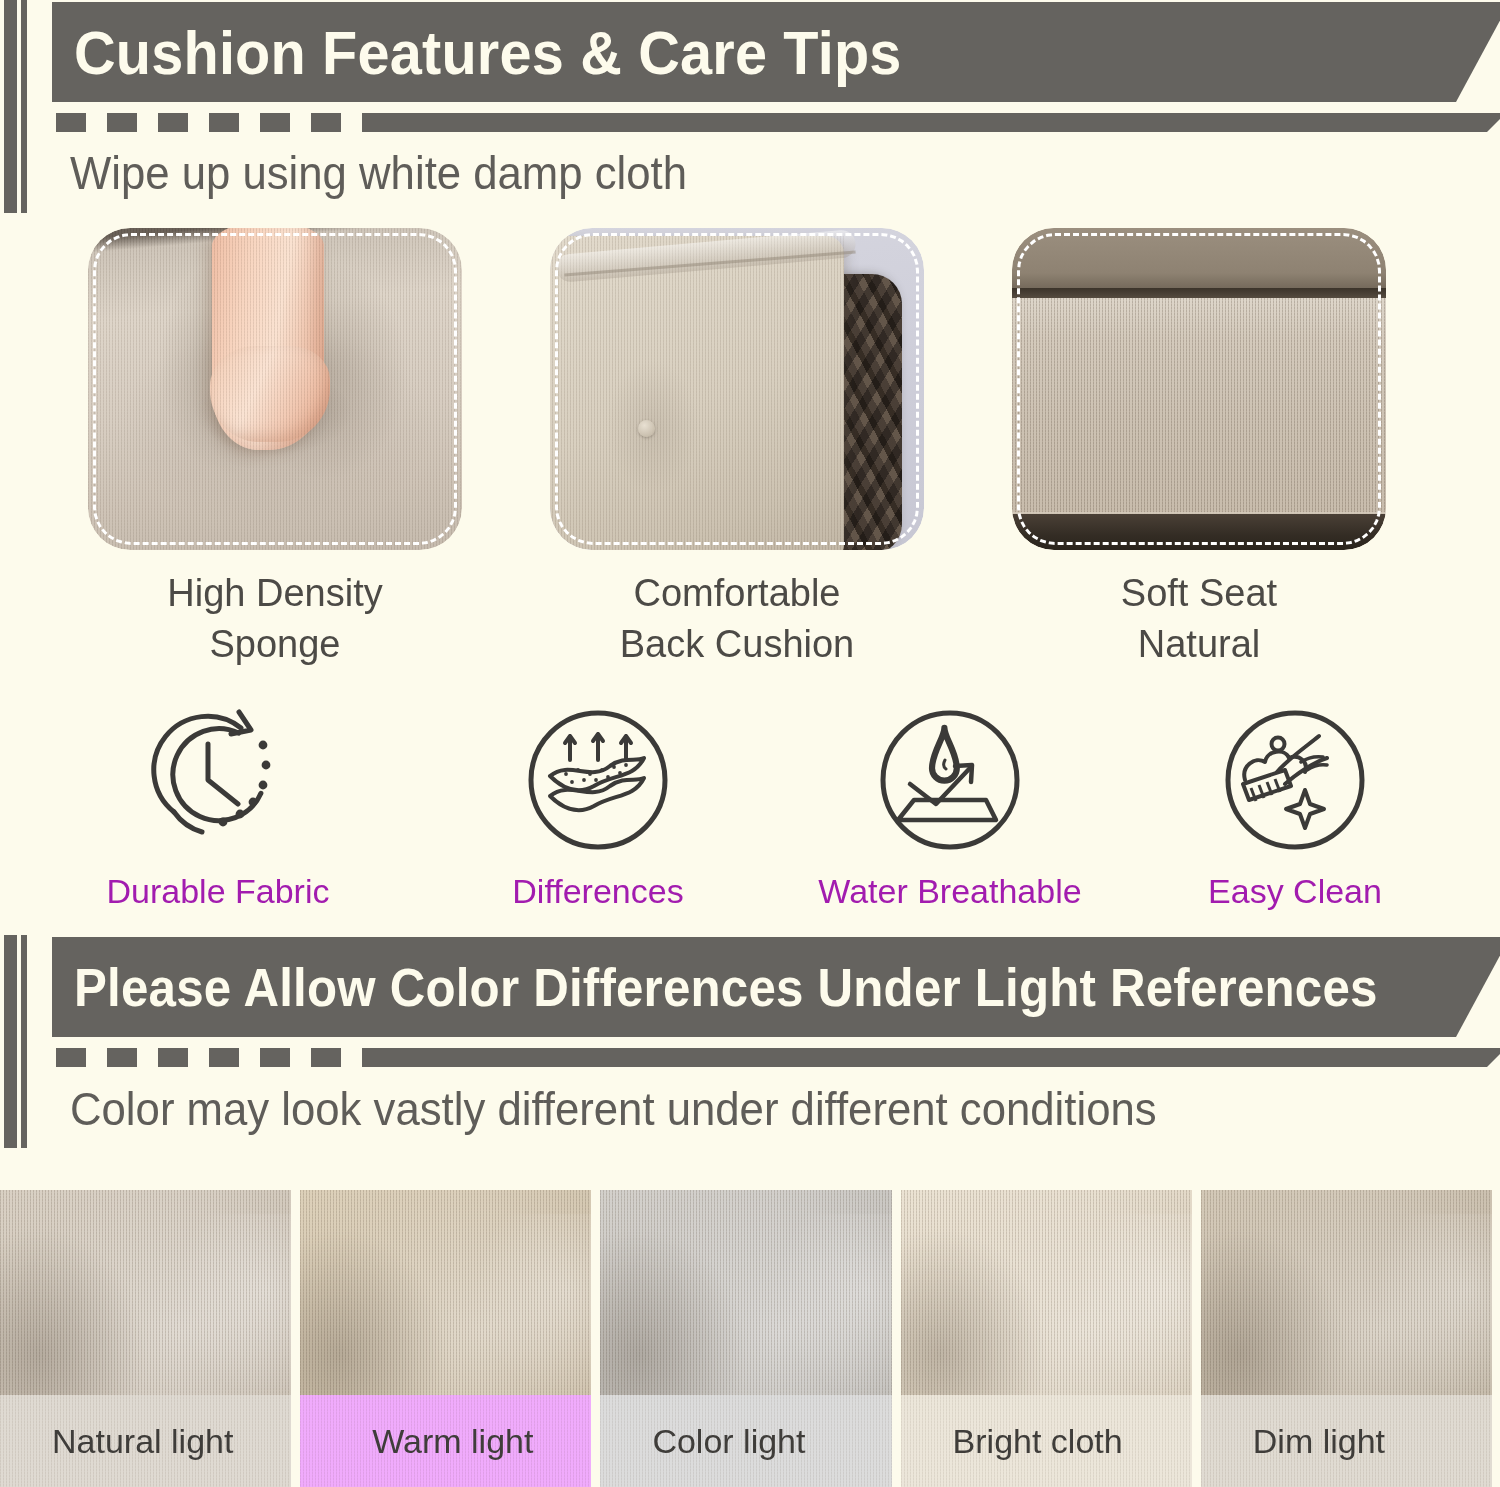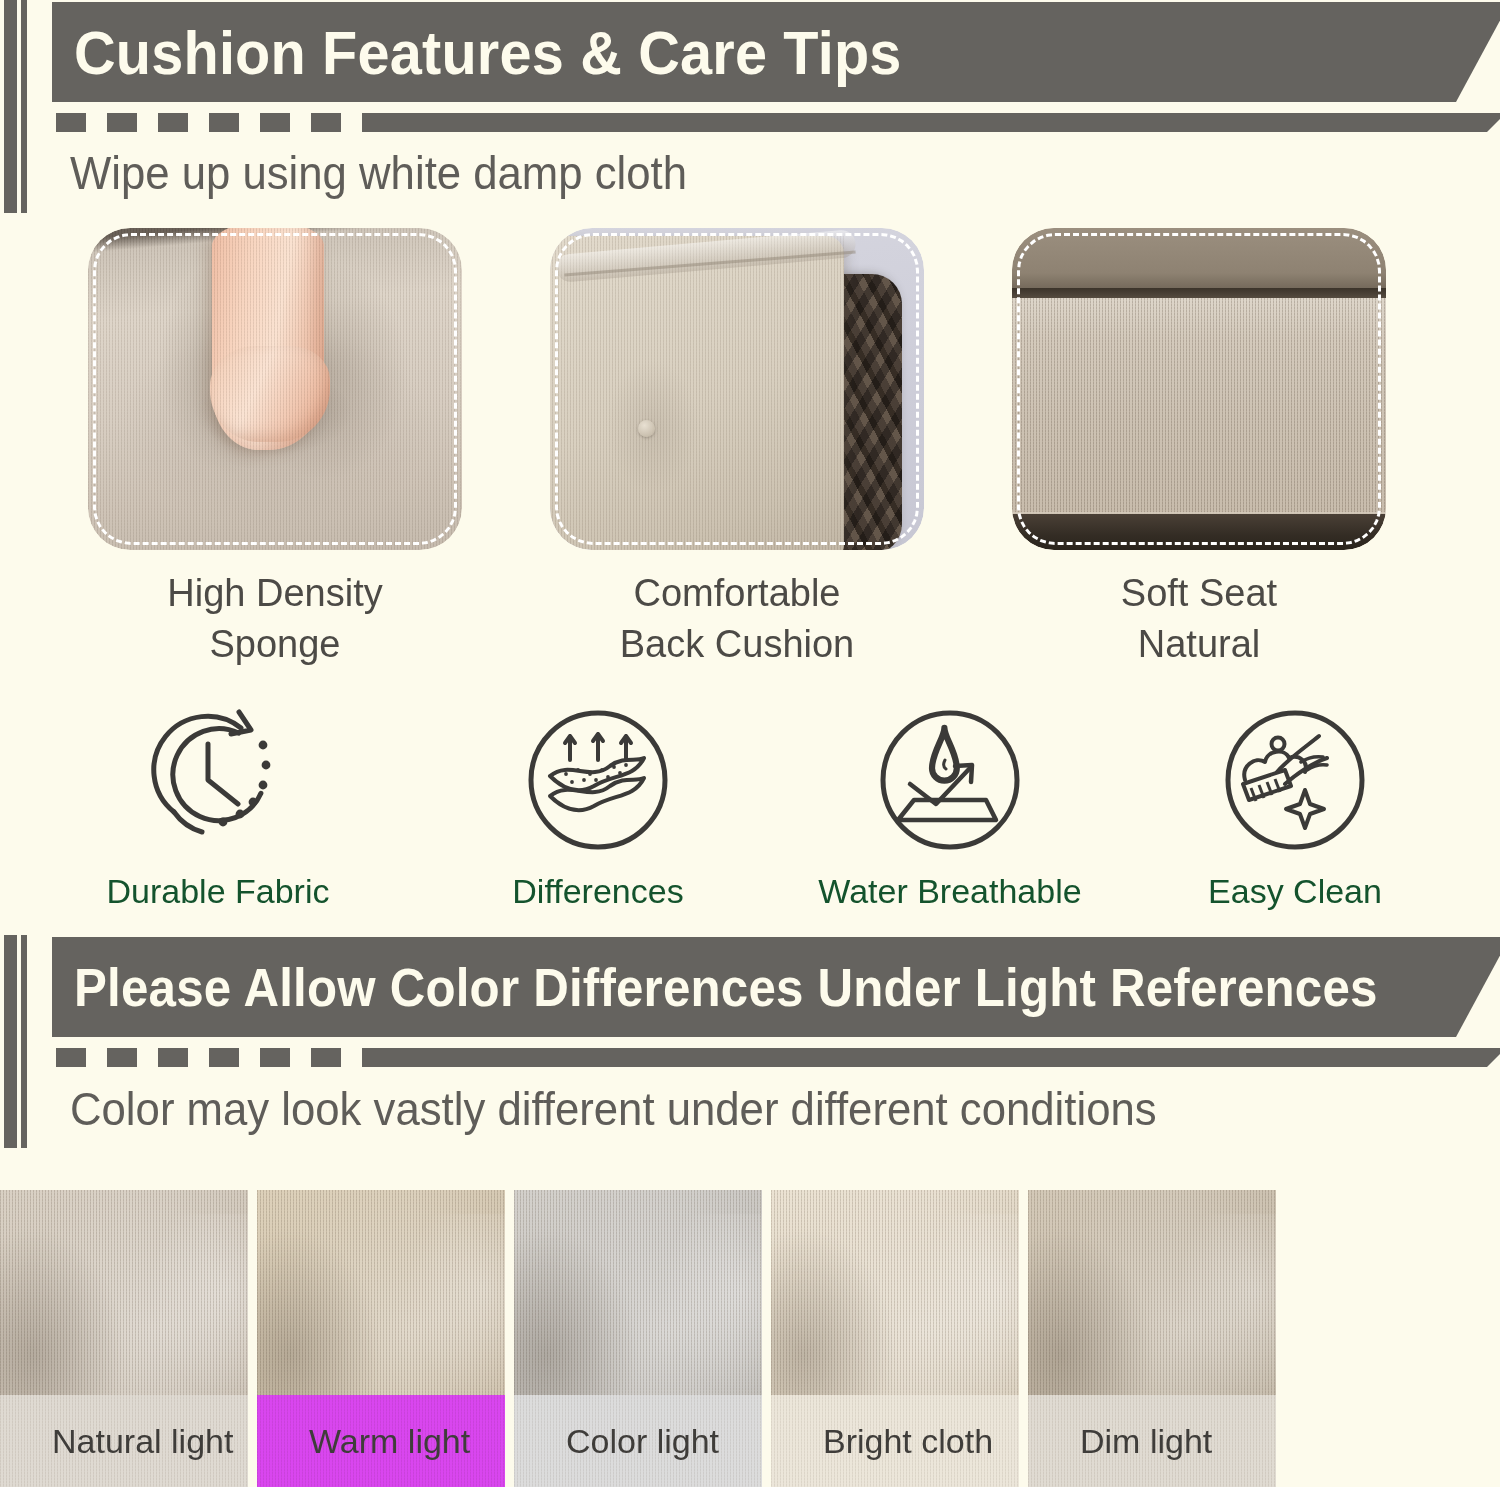--- a/index.html
+++ b/index.html
@@ -231,30 +231,30 @@
   .feature-row { position: absolute; left: 0; top: 700px; width: 1500px; height: 230px; }
   .feature {
     position: absolute;
     top: 0;
     width: 320px;
     text-align: center;
   }
   .feature svg { display: block; margin: 0 auto; }
   .feature-label {
     margin-top: 12px;
-    color: #14532d;
+    color: #a21caf;
     font-size: 34px;
     white-space: nowrap;
   }
 
   
   .swatch-row {
     position: absolute;
     left: 0; top: 1190px;
-    width: 1276px; height: 297px;
+    width: 1492px; height: 297px;
     display: flex;
   }
   .swatch {
     position: relative;
     height: 297px;
     overflow: hidden;
     margin-right: 9px;
   }
   .swatch:last-child { margin-right: 0; }
 
@@ -488,21 +488,21 @@
         <div class="sw-band-texture"></div>
         <span class="sw-label">Natural light</span>
       </div>
     </div>
 
     <div class="swatch" style="width:292px;background:#cfc1a9;">
       <div class="sw-cloth" style="background:linear-gradient(150deg,#dccfb7 0%,#cfc1a9 45%,#c3b39a 100%);"></div>
       <div class="sw-drape"></div>
       <div class="sw-fold"></div>
       <div class="sw-texture"></div>
-      <div class="sw-band" style="background:#d946ef;">
+      <div class="sw-band" style="background:#f0abfc;padding-left:20px;">
         <div class="sw-band-texture"></div>
         <span class="sw-label">Warm light</span>
       </div>
     </div>
 
     <div class="swatch" style="width:292px;background:#c3c0bb;">
       <div class="sw-cloth" style="background:linear-gradient(150deg,#d2cfca 0%,#c3c0bb 45%,#b5b2ad 100%);"></div>
       <div class="sw-drape"></div>
       <div class="sw-fold"></div>
       <div class="sw-texture"></div>

